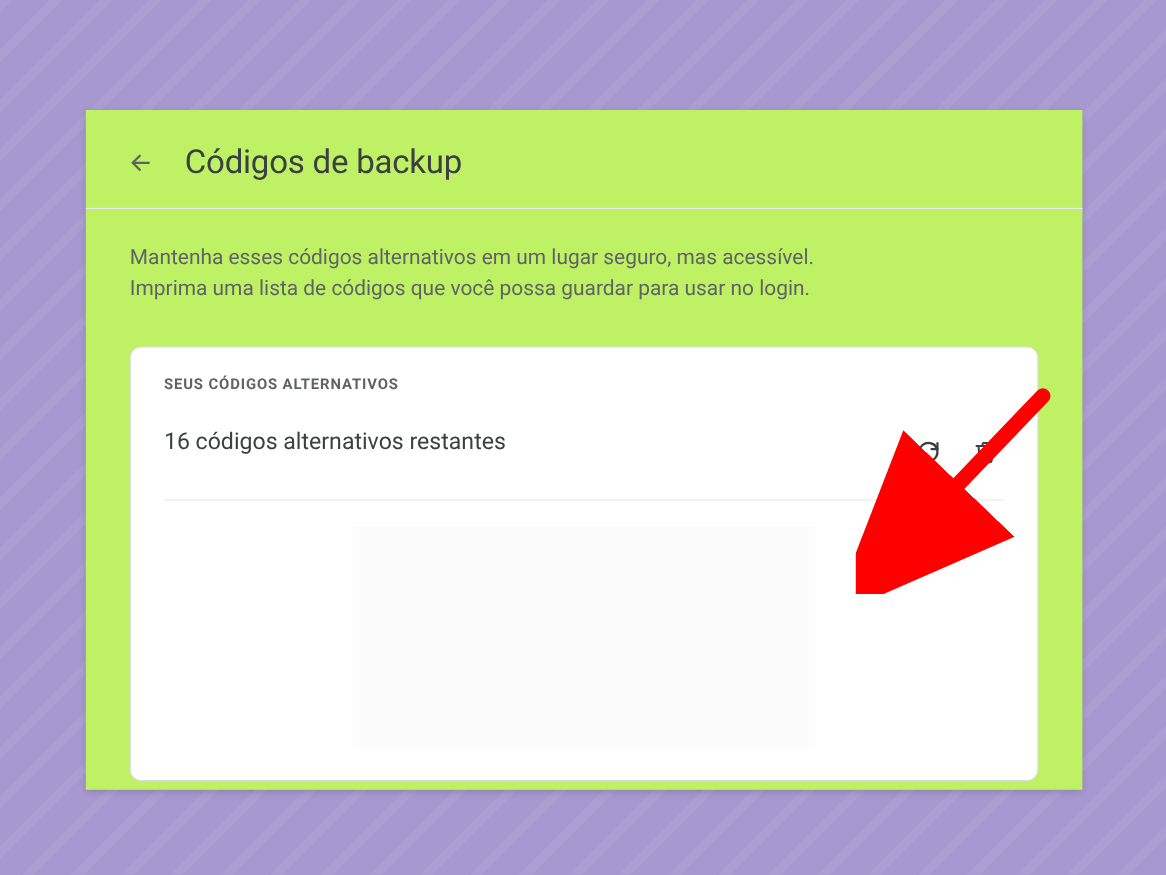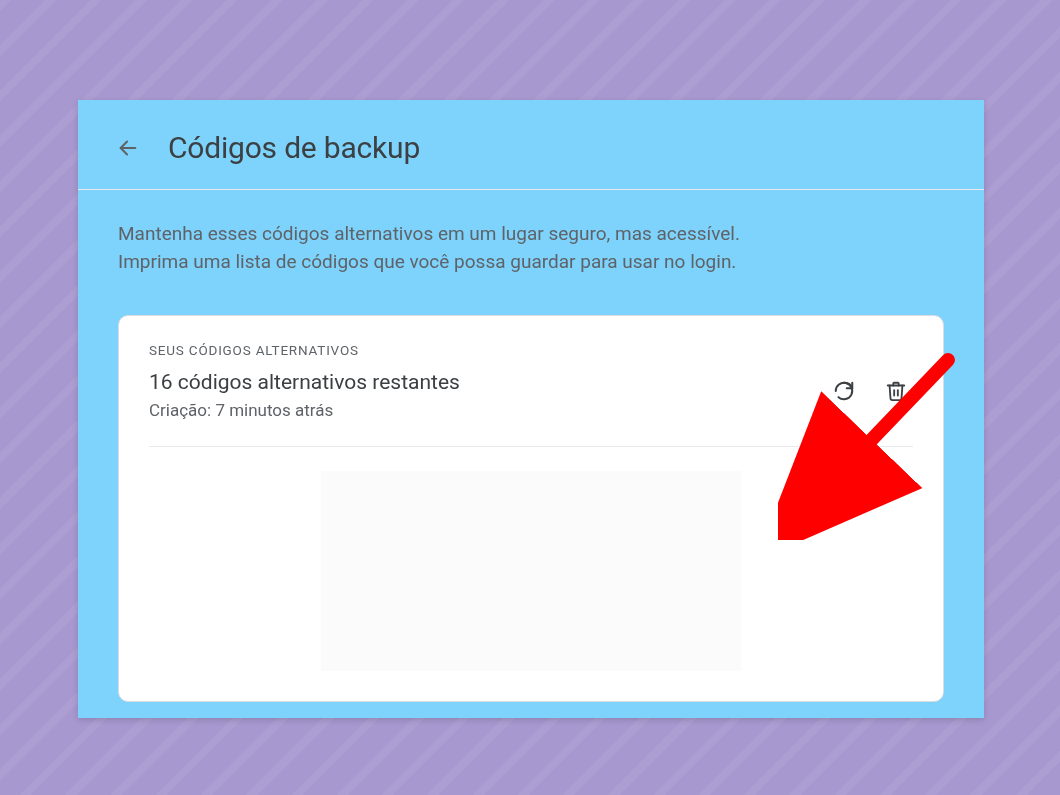--- a/index.html
+++ b/index.html
@@ -18,21 +18,21 @@
         repeating-linear-gradient(135deg,
           rgba(255,255,255,0.06) 0 8px,
           rgba(255,255,255,0) 8px 32px);
       pointer-events: none;
     }
 
     .panel {
       position: absolute;
       left: 78px; top: 100px;
       width: 906px; height: 618px;
-      background: #7dd3fc;
+      background: #bef264;
       box-shadow: 0 2px 6px rgba(0,0,0,0.15);
     }
 
     .header {
       display: flex;
       align-items: center;
       gap: 26px;
       padding: 30px 36px 24px 36px;
       border-bottom: 1px solid #e8eaed;
     }
@@ -62,22 +62,22 @@
       margin: 40px 40px 0 40px;
       border: 1px solid #dadce0;
       border-radius: 10px;
       padding: 26px 30px 30px 30px;
       background: #fff;
     }
     .card-label {
       font-size: 13.5px;
       letter-spacing: 0.8px;
       color: #5f6368;
-      font-weight: 400;
-      margin-bottom: 12px;
+      font-weight: 700;
+      margin-bottom: 32px;
     }
     .row {
       display: flex;
       align-items: flex-start;
       justify-content: space-between;
       padding-bottom: 26px;
       border-bottom: 1px solid #e8eaed;
     }
     .row-left .count {
       font-size: 21px;
@@ -137,21 +137,20 @@
     <div>Mantenha esses códigos alternativos em um lugar seguro, mas acessível.</div>
     <div>Imprima uma lista de códigos que você possa guardar para usar no login.</div>
   </div>
 
   <div class="card">
     <div class="card-label">SEUS CÓDIGOS ALTERNATIVOS</div>
 
     <div class="row">
       <div class="row-left">
         <div class="count">16 códigos alternativos restantes</div>
-        <div class="created">Criação: 7 minutos atrás</div>
       </div>
       <div class="row-actions">
         <button class="icon-btn">
           <svg width="22" height="22" viewBox="0 0 24 24" fill="none" stroke="currentColor" stroke-width="2.2" stroke-linecap="round" stroke-linejoin="round">
             <path d="M3 12a9 9 0 1 1 3 6.7"></path>
             <polyline points="21 3 21 9 15 9"></polyline>
             <path d="M21 9 A9 9 0 0 0 12 3"></path>
           </svg>
         </button>
         <button class="icon-btn">

